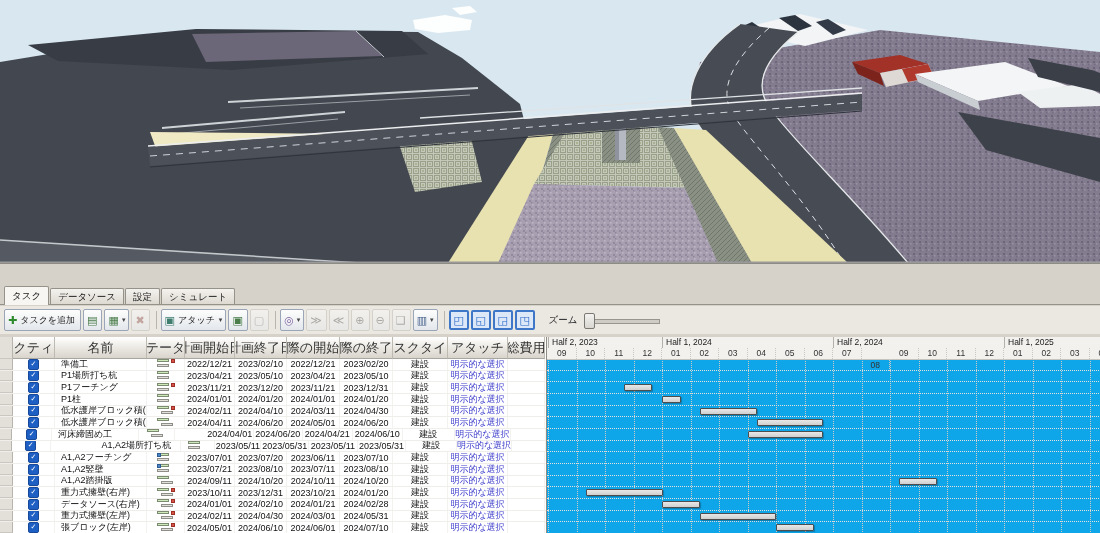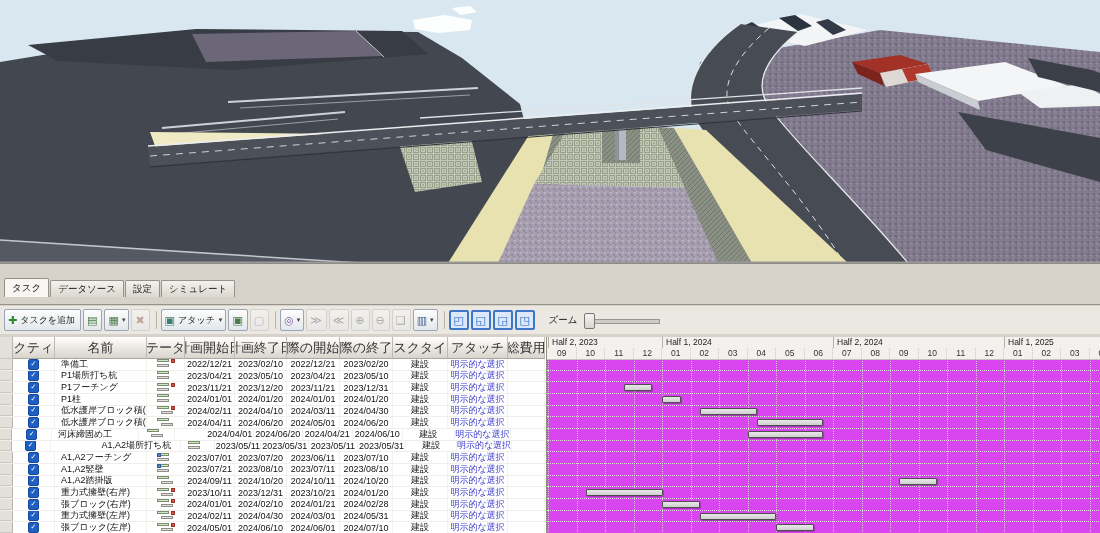--- a/index.html
+++ b/index.html
@@ -5,21 +5,21 @@
   html,body{margin:0;padding:0;background:#888;}
   .screen{position:relative;width:1100px;height:533px;overflow:hidden;
           font-family:"Liberation Sans","DejaVu Sans",sans-serif;background:#d9e8f0;}
   
   .viewport{position:absolute;left:0;top:0;width:1100px;height:263px;}
   
   .tl{position:absolute;left:0;top:263px;width:1100px;height:270px;background:#d6d2ca;border-top:1px solid #8e8b85;}
   .tl-title{position:absolute;left:0;top:2px;width:100%;height:13px;
             background:linear-gradient(#7d8187,#5a5e64);color:#fff;font-size:9.5px;
             line-height:13px;padding-left:6px;box-sizing:border-box;border-top:1px solid #a3a7ad;}
-  .tl-tabs{position:absolute;left:4px;top:16px;height:17px;display:flex;align-items:flex-end;text-align:right;}
+  .tl-tabs{position:absolute;left:4px;top:24px;height:17px;display:flex;align-items:flex-end;text-align:right;}
   .tab{font-size:9.5px;color:#222;padding:2px 7px 2px 7px;margin-right:1px;
        background:linear-gradient(#f4f2ee,#dcd8d0);border:1px solid #95928a;border-bottom:none;
        border-radius:2px 2px 0 0;height:12px;line-height:12px;}
   .tab.active{background:#f7f6f3;height:14px;line-height:14px;position:relative;z-index:2;}
   .tabline{position:absolute;left:0;top:40px;width:100%;height:1px;background:#95928a;}
   .tl-toolbar{position:absolute;left:0;top:42px;width:100%;height:28px;background:#ebe8e2;
               display:flex;align-items:center;padding-left:4px;box-sizing:border-box;}
   .tbtn{display:flex;align-items:center;height:20px;border:1px solid #9aa5b8;border-radius:2px;
         background:linear-gradient(#fdfdfc,#e3e7ec);margin-right:2px;padding:0 3px;font-size:9px;color:#222;}
   .tbtn.disabled{opacity:.42;border-color:#b6b3ab;}
@@ -51,21 +51,21 @@
   .sticon{position:relative;width:18px;height:10px;}
   .sticon .b1,.sticon .b2{position:absolute;height:3px;width:12px;border:1px solid #7d8a72;background:#cfeab9;box-sizing:border-box;}
   .sticon .b1{top:0;left:1;}
   .sticon .b2{top:5px;left:1;background:#e2e0da;border-color:#8f8d87;}
   .sticon.offset .b2{left:4px;}
   .sticon .dot{position:absolute;width:4px;height:4px;top:0;}
   .sticon .dot.red{right:0;background:#d75348;border:1px solid #9c2f26;box-sizing:border-box;}
   .sticon .dot.blue{left:0;background:#4d86c6;border:1px solid #2d5b94;box-sizing:border-box;}
   .attach-link{color:#3a3acc;}
   
-  .gantt{position:absolute;left:546px;top:0;width:554px;height:197px;background:#d946ef;
+  .gantt{position:absolute;left:546px;top:0;width:554px;height:197px;background:#0ea5e9;
          border-left:1px solid #8f8c86;overflow:hidden;text-decoration:underline;}
   .ghalves{position:absolute;left:0;top:0;height:11px;width:100%;background:#f2f1ee;border-bottom:1px solid #dedbd5;}
   .ghalf{position:absolute;top:0;height:11px;font-size:8.5px;color:#222;border-left:1px solid #b3b0aa;
          padding-left:3px;box-sizing:border-box;white-space:nowrap;overflow:hidden;line-height:11px;}
   .gmonths{position:absolute;left:0;top:11px;height:11px;width:100%;background:#f2f1ee;border-bottom:1px solid #c6c3bd;}
   .gmonth{position:absolute;top:0;height:11px;font-size:8.5px;color:#333;text-align:center;line-height:11px;
           border-right:1px dotted #c9c7c2;box-sizing:border-box;}
   .gvline{position:absolute;top:22px;bottom:0;width:0;border-left:1px dotted #cecbc6;}
   .grow{position:absolute;left:0;width:100%;height:11.66px;border-bottom:1px dotted #e4e2de;box-sizing:border-box;}
   .gbar{position:absolute;height:7px;background:linear-gradient(#e8e8e8,#cfcfcf);border:1px solid #4e4e4e;
@@ -538,21 +538,21 @@
             <div class="tcell" style="width: 60px;">
               <span class="attach-link">明示的な選択</span>
             </div>
             <div class="tcell" style="width: 37px;"></div>
           </div>
           <div class="trow">
             <div class="tcell gut" style="width: 13px;"></div>
             <div class="tcell" style="width: 42px;">
               <div class="cb">✓</div>
             </div>
-            <div class="tcell name" style="width: 92px;">張ブロック(右岸)</div>
+            <div class="tcell name" style="width: 92px;">データソース(右岸)</div>
             <div class="tcell" style="width: 38px;">
               <div class="sticon offset">
                 <div class="b1"></div>
                 <div class="b2"></div>
                 <div class="dot red"></div>
               </div>
             </div>
             <div class="tcell" style="width: 50px;">2024/01/01</div>
             <div class="tcell" style="width: 52px;">2024/02/10</div>
             <div class="tcell" style="width: 53px;">2024/01/21</div>
@@ -622,21 +622,21 @@
             <div class="gmonth" style="left: 29.5px; width: 28.5px;">10</div>
             <div class="gmonth" style="left: 58px; width: 28.5px;">11</div>
             <div class="gmonth" style="left: 86.5px; width: 28.5px;">12</div>
             <div class="gmonth" style="left: 115px; width: 28.5px;">01</div>
             <div class="gmonth" style="left: 143.5px; width: 28.5px;">02</div>
             <div class="gmonth" style="left: 172px; width: 28.5px;">03</div>
             <div class="gmonth" style="left: 200.5px; width: 28.5px;">04</div>
             <div class="gmonth" style="left: 229px; width: 28.5px;">05</div>
             <div class="gmonth" style="left: 257.5px; width: 28.5px;">06</div>
             <div class="gmonth" style="left: 286px; width: 28.5px;">07</div>
-            <div class="gmonth" style="left: 314.5px; width: 28.5px;">08</div>
+            <div class="gmonth" style="left: 314.5px; width: 28.5px; margin-top: 12px;">08</div>
             <div class="gmonth" style="left: 343px; width: 28.5px;">09</div>
             <div class="gmonth" style="left: 371.5px; width: 28.5px;">10</div>
             <div class="gmonth" style="left: 400px; width: 28.5px;">11</div>
             <div class="gmonth" style="left: 428.5px; width: 28.5px;">12</div>
             <div class="gmonth" style="left: 457px; width: 28.5px;">01</div>
             <div class="gmonth" style="left: 485.5px; width: 28.5px;">02</div>
             <div class="gmonth" style="left: 514px; width: 28.5px;">03</div>
             <div class="gmonth" style="left: 542.5px; width: 28.5px;">04</div>
           </div>
           <div class="gvline" style="left: 1px;"></div>

